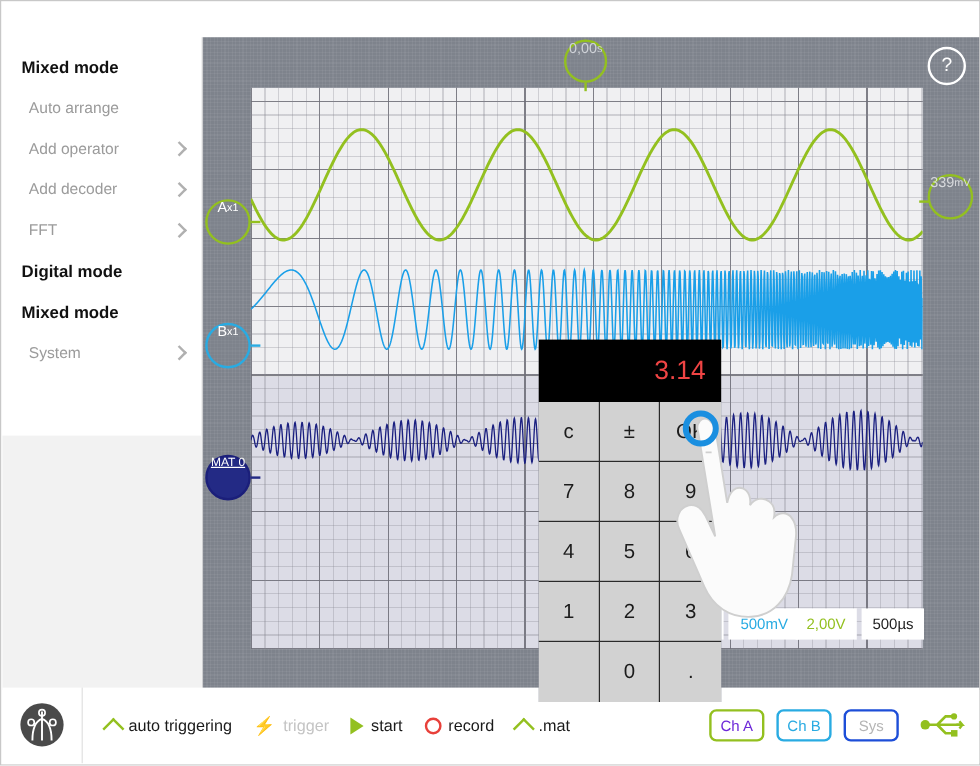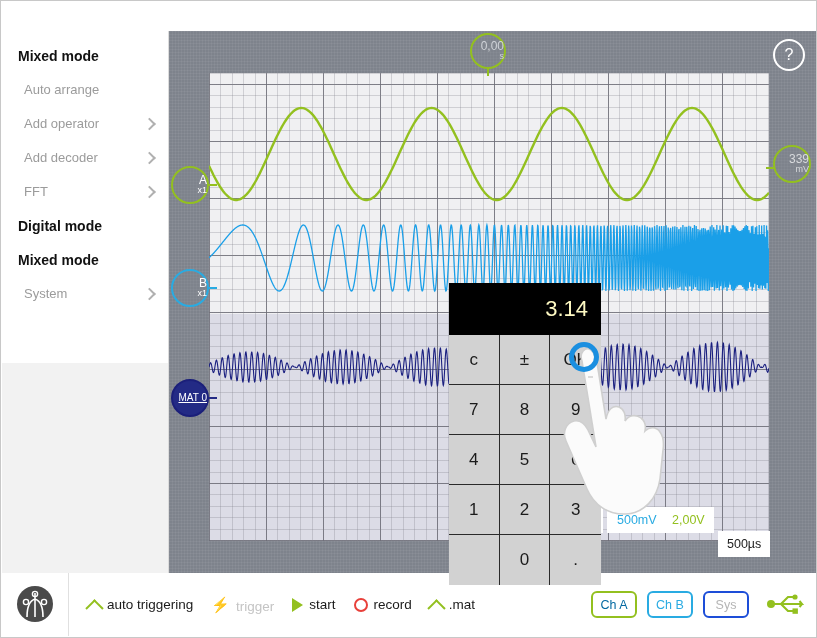--- a/index.html
+++ b/index.html
@@ -102,22 +102,22 @@
       repeating-linear-gradient(90deg, rgba(130,130,140,.30) 0 1px, rgba(0,0,0,0) 1px 11.4px),
       repeating-linear-gradient(0deg,  rgba(80,80,90,.72) 0 1px, rgba(0,0,0,0) 1px 57px),
       repeating-linear-gradient(90deg, rgba(80,80,90,.72) 0 1px, rgba(0,0,0,0) 1px 57px);
   }
   #traces { position: absolute; inset: 0; }
 
   
   .marker {
     position: absolute;
     width: 38px; height: 38px; border-radius: 50%;
-    display: flex; flex-direction: column;
-    align-items: flex-end; justify-content: center;
+    display: flex; 
+    align-items: flex-start; justify-content: center;
     font-size: 11px; line-height: 10px; cursor: pointer;
     background: rgba(126,131,140,0.35);
   }
   .marker .m1 { font-size: 12px; }
   .marker .m2 { font-size: 9px; }
   #mk-chA { left: 2px;  top: 135px; border: 2px solid #93c01f; color: #ffffff; }
   #mk-chB { left: 2px;  top: 238px; border: 2px solid #29abe2; color: #ffffff; }
   #mk-mat {
     left: 2px; top: 348px; border: 2px solid #1b1f7a;
     background: #232a85; color: #ffffff; text-decoration: underline;
@@ -148,31 +148,31 @@
 
   
   .badge {
     position: absolute; height: 26px; padding: 0 9px;
     background: #ffffff; display: flex; align-items: center;
     justify-content: center; font-size: 12.5px; cursor: pointer;
   }
   #badge-mat { left: 383px; top: 476px; color: #232a85; }
   #badge-chb { left: 438px; top: 476px; color: #29abe2; padding-left: 10px; }
   #badge-cha { left: 494px; top: 476px; color: #93c01f; }
-  #badge-time{ left: 549px; top: 476px; color: #222222; margin-top: 24px; }
+  #badge-time{ left: 549px; top: 476px; color: #222222; }
 
   
   #numpad {
     position: absolute; left: 280px; top: 252px;
     width: 152px; height: 302px;
     z-index: 30;
   }
   #numpad-display {
     width: 152px; height: 52px; background: #000000;
-    color: #fef9c3; font-size: 22px;
+    color: #ef4444; font-size: 22px;
     display: flex; align-items: center; justify-content: flex-end;
     padding-right: 13px;
   }
   #numpad-keys {
     width: 152px; height: 250px;
     display: grid;
     grid-template-columns: repeat(3, 1fr);
     grid-template-rows: repeat(5, 1fr);
     background: #6f7480;
     gap: 0;
@@ -203,21 +203,21 @@
     position: absolute; left: 14px; top: 12px; width: 38px; height: 38px;
   }
   #bottom-divider {
     position: absolute; left: 66px; top: 0; width: 1px; height: 63px; background: #e0e0e0;
   }
   #ctl-group {
     position: absolute; left: 80px; top: 0; height: 63px;
     display: flex; align-items: center; gap: 6px;
   }
   .ctl {
-    display: flex; align-items: flex-end; gap: 6px;
+    display: flex; align-items: center; gap: 6px;
     font-size: 13.5px; color: #1a1a1a; cursor: pointer; padding: 0 6px;
   }
   .ctl.dim { color: #c4c4c4; }
   .chev-up {
     width: 13px; height: 13px;
     border-left: 2px solid #93c01f; border-top: 2px solid #93c01f;
     transform: rotate(45deg) translate(2px, 2px);
   }
   .bolt { color: #d8d8d8; font-size: 15px; }
   .play-tri {
@@ -230,21 +230,21 @@
   }
   #chip-group {
     position: absolute; right: 68px; top: 0; height: 63px;
     display: flex; align-items: center; gap: 10px;
   }
   .chip {
     width: 46px; height: 27px; border-radius: 6px;
     display: flex; align-items: center; justify-content: center;
     font-size: 12.5px; cursor: pointer; background: #ffffff;
   }
-  #chip-cha { border: 2px solid #93c01f; color: #0369a1; }
+  #chip-cha { border: 2px solid #93c01f; color: #6d28d9; }
   #chip-chb { border: 2px solid #29abe2; color: #29abe2; }
   #chip-sys { border: 2px solid #1d4ed8; color: #b5b5b5; }
   #usb-icon { position: absolute; right: 12px; top: 19px; }
 </style>
 </head>
 <body>
 
 <div id="app">
 
 

